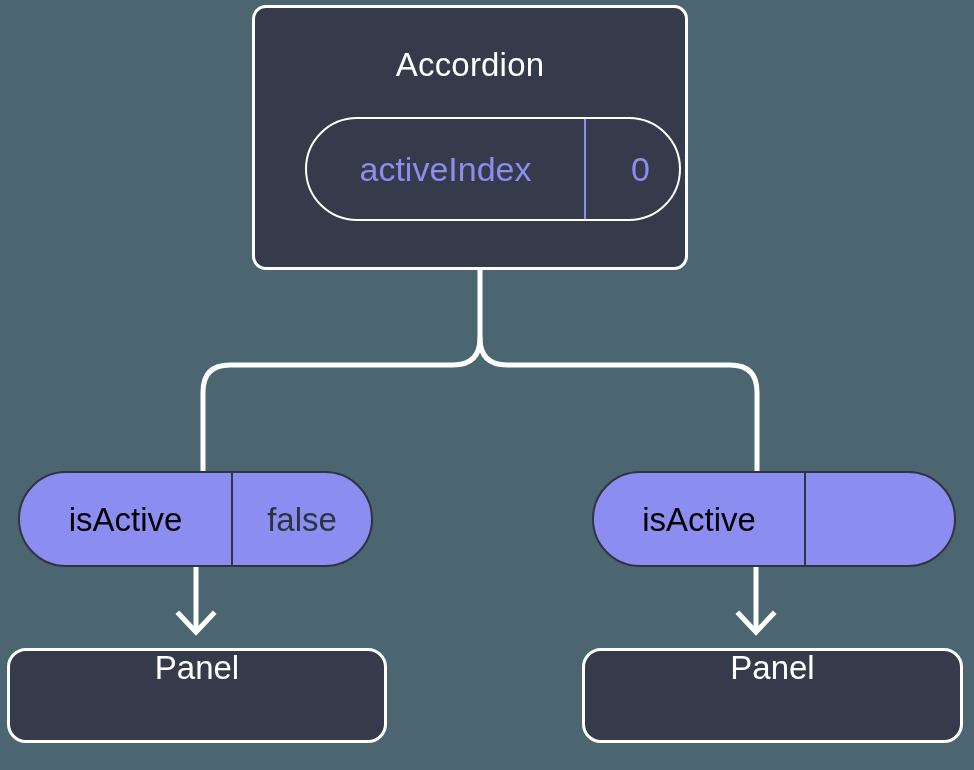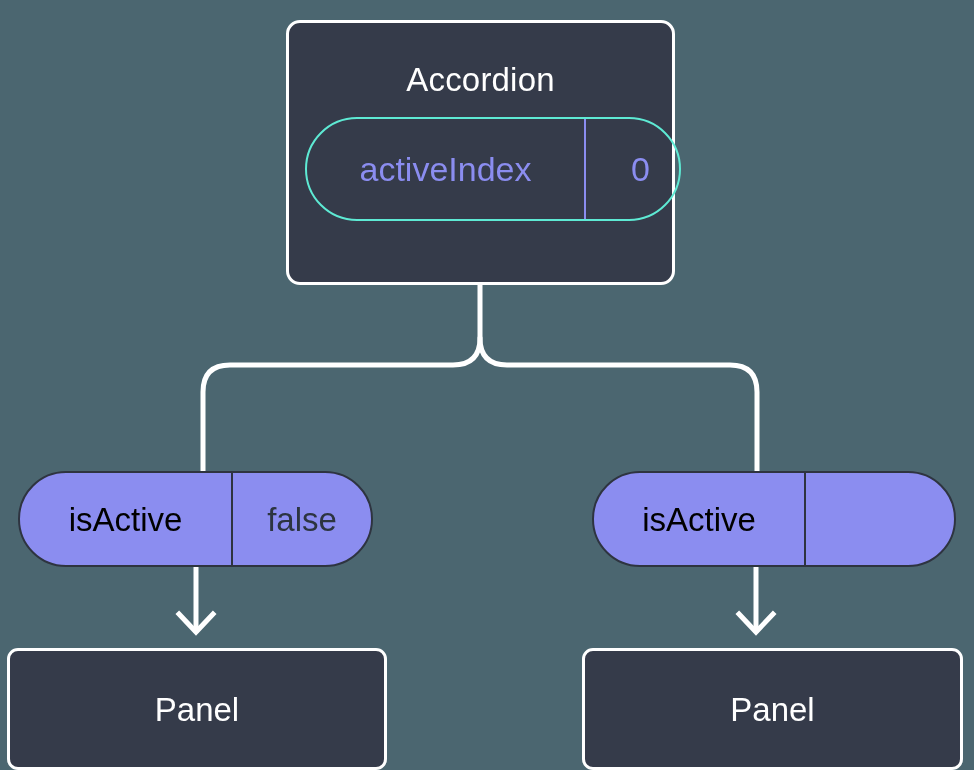--- a/index.html
+++ b/index.html
@@ -37,26 +37,25 @@
     background: #353b4a;
     border: 3px solid #ffffff;
     border-radius: 14px;
     display: flex;
     flex-direction: column;
     align-items: center;
   }
 
   #accordion-node {
     left: 252px;
-    top: 20px;
-    width: 389px;
+    top: 5px;
+    width: 436px;
     height: 265px;
     justify-content: flex-start;
     padding-top: 40px;
-    margin-left: 34px;
   }
   .node-title {
     color: #ffffff;
     font-size: 33px;
     font-weight: 500;
     letter-spacing: 0.2px;
     line-height: 1;
     user-select: none;
   }
 
@@ -77,21 +76,21 @@
     white-space: nowrap;
   }
 
   
   .pill-outline {
     position: absolute;
     left: 305px;
     top: 117px;
     width: 376px;
     height: 104px;
-    border: 2px solid #5eead4;
+    border: 2px solid #ffffff;
     background: transparent;
     gap: 16px;
   }
   .pill-outline .pill-key {
     width: 277px;
     color: #8b8df0;
     font-size: 34px;
     border-right: 2px solid #8b8df0;
   }
   .pill-outline .pill-val {
@@ -127,23 +126,23 @@
 
   #pill-right {
     left: 592px;
     top: 471px;
     width: 364px;
   }
   #pill-right .pill-key { width: 210px; }
 
   
   .panel-box {
-    height: 122px;
-    justify-content: center;
-    border-radius: 11px;
+    height: 95px;
+    justify-content: flex-start;
+    border-radius: 19px;
   }
   #panel-left {
     left: 7px;
     top: 648px;
     width: 380px;
   }
   #panel-right {
     left: 582px;
     top: 648px;
     width: 381px;

